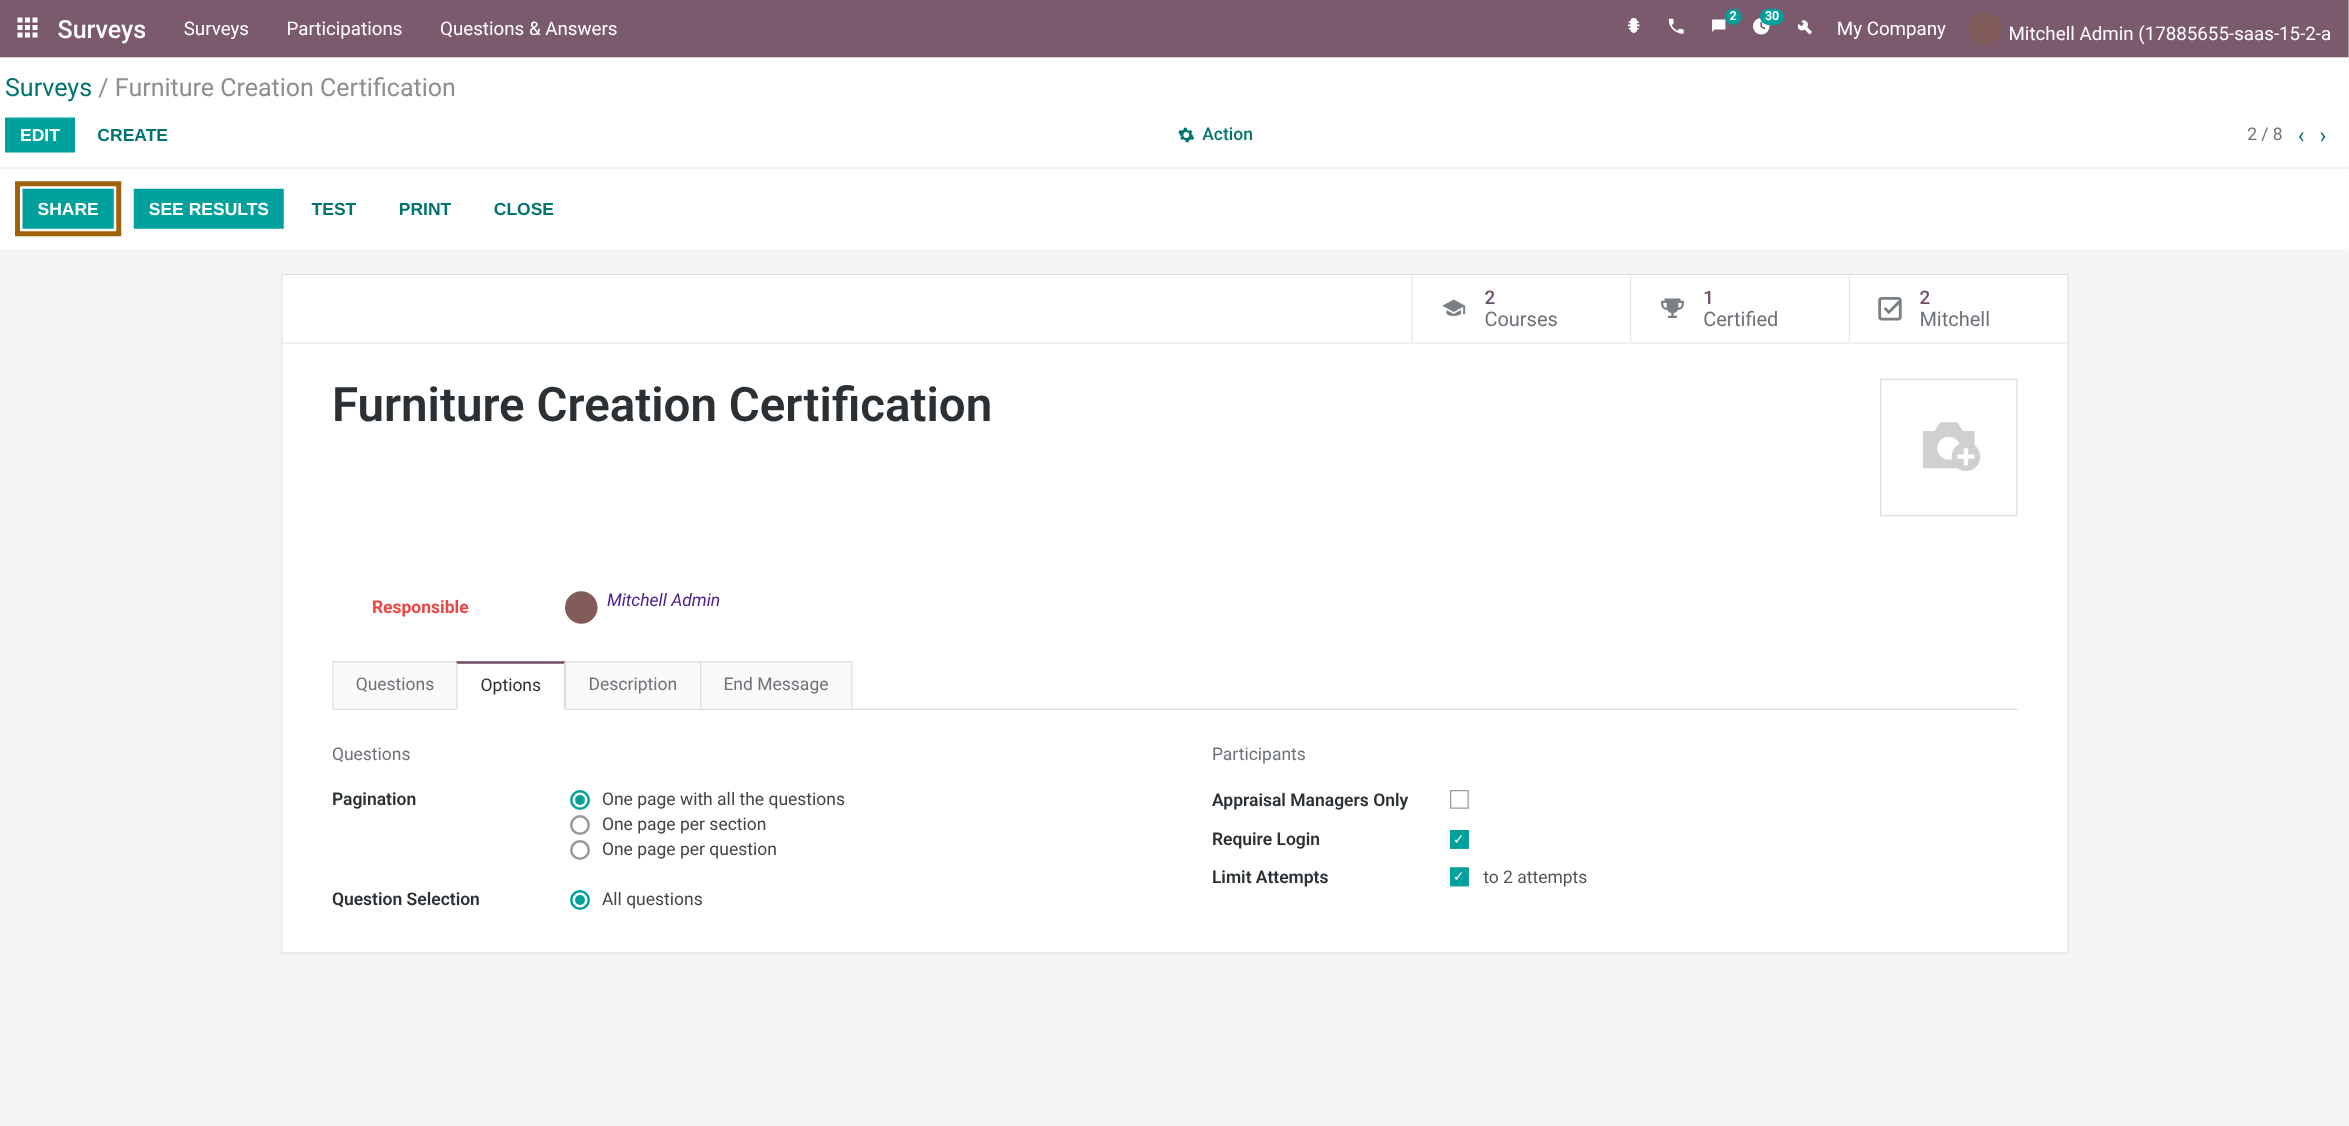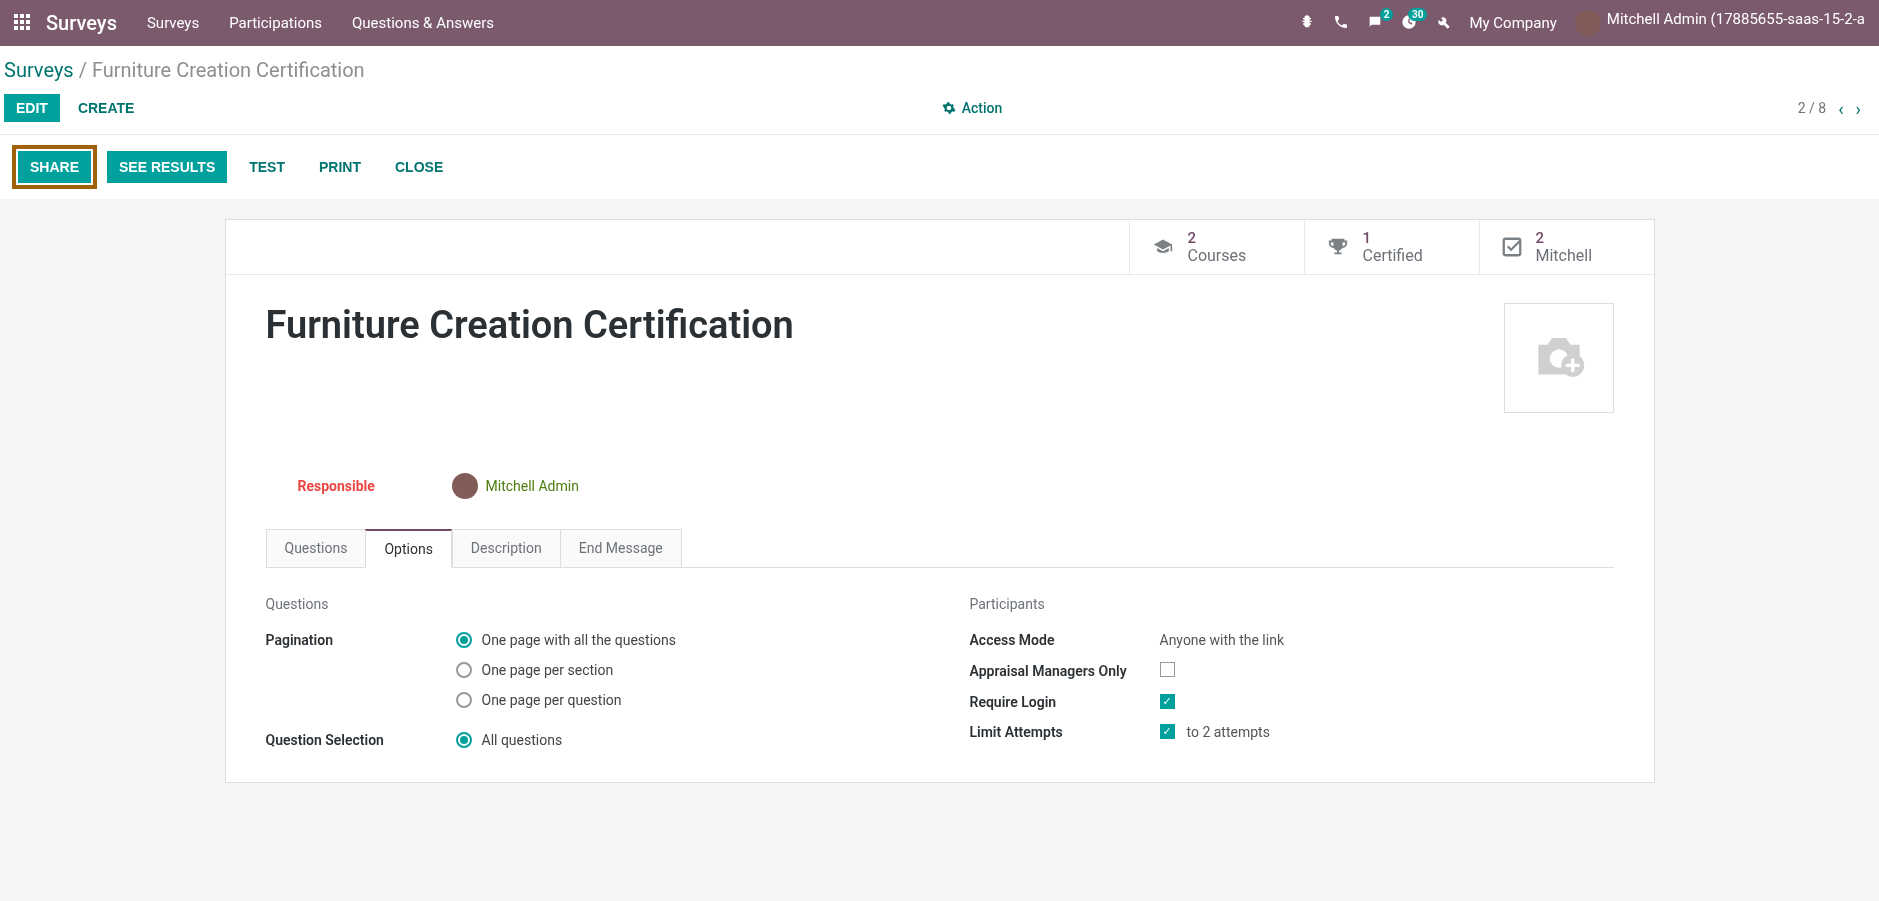--- a/index.html
+++ b/index.html
@@ -57,21 +57,21 @@
   .tab { padding:10px 18px; color:#6d7278; border:1px solid transparent; cursor:pointer;}
   .tab.active { color:#2b3034; border:1px solid #ddd; border-bottom-color:#fff; border-top:2px solid #714b67; margin-bottom:-1px; background:#fff;}
   .tab:not(.active) { border:1px solid #ddd; border-bottom:none; margin-right:-1px; background:#fafafa;}
   .tab:first-child { border-left:1px solid #ddd;}
 
   .options-body { display:flex; gap:60px; margin-top:28px;}
   .col { flex:1;}
   .section-hd { color:#6d7278; font-size:14px; margin-bottom:20px;}
   .opt-row { display:flex; margin-bottom:14px; align-items:flex-start;}
   .opt-label { width:190px; font-weight:600; color:#2b3034;}
-  .radio-group { display:flex; flex-direction:column; gap:14px;}
+  .radio-group { display:flex; flex-direction:column; gap:4px;}
   .radio-item { display:flex; align-items:center; gap:10px; color:#444;}
   .radio { width:16px;height:16px;border:2px solid #999;border-radius:50%; display:inline-block; position:relative;}
   .radio.sel { border-color:#00a09d;}
   .radio.sel::after { content:''; position:absolute; width:8px;height:8px;background:#00a09d;border-radius:50%; top:2px;left:2px;}
   .checkbox { width:15px;height:15px;border:1px solid #999; display:inline-flex; align-items:center; justify-content:center; font-size:11px; color:#fff;}
   .checkbox.checked { background:#00a09d; border-color:#00a09d;}
 
   svg { display:block;}
 </style>
 </head>
@@ -117,21 +117,21 @@
           <path d="M12 2a10 10 0 100 20 10 10 0 000-20zm1 5v5l4 2-1 2-5-3V7z"></path>
         </svg>
       <span class="badge">30</span>
     </span>
     <span>
       <svg class="icon-gen" viewBox="0 0 24 24" fill="#fff">
           <path d="M22 19l-6-6a5 5 0 00-7-7L12 9l-3 3-3-3a5 5 0 007 7l6 6z"></path>
         </svg>
     </span>
     <span style="font-size:15px;">My Company</span>
-    <span style="display:flex;align-items:flex-start;">
+    <span style="display:flex;align-items:flex-end;">
       <span class="avatar"></span>
       <span style="font-size:15px;">Mitchell Admin (17885655-saas-15-2-a</span>
     </span>
   </div>
 </div>
 
 <div class="subhead">
   <div class="breadcrumb">
     <a href="#">Surveys</a><span> / </span><span>Furniture Creation Certification</span>
   </div>
@@ -207,21 +207,21 @@
         <svg width="70" height="55" viewBox="0 0 24 24" fill="#d0d0d0">
             <path d="M9 3l-2 3H3v13h18V6h-4l-2-3zm3 5a4 4 0 110 8 4 4 0 010-8z"></path>
             <circle cx="18" cy="15" r="5" fill="#d0d0d0"></circle>
             <path d="M18 12v6M15 15h6" stroke="#fff" stroke-width="1.5"></path>
           </svg>
       </div>
     </div>
 
     <div class="field-row">
       <span class="field-label">Responsible</span>
-      <span style="display:flex;align-items:center;color:#4d7c0f;">
+      <span style="display:flex;color:#4c1d95;font-style:italic;">
         <span class="avatar-sm"></span>
         <span>Mitchell Admin</span>
       </span>
     </div>
 
     <div class="tab-row">
       <div class="tab">Questions</div>
       <div class="tab active">Options</div>
       <div class="tab">Description</div>
       <div class="tab">End Message</div>
@@ -254,24 +254,20 @@
                 <span class="radio sel"></span>
                 <span>All questions</span>
               </div>
           </div>
         </div>
       </div>
 
       <div class="col">
         <div class="section-hd">Participants</div>
         <div class="opt-row">
-          <div class="opt-label">Access Mode</div>
-          <div style="color:#555;">Anyone with the link</div>
-        </div>
-        <div class="opt-row">
           <div class="opt-label" style="line-height:1.3;">Appraisal Managers Only</div>
           <span class="checkbox"></span>
         </div>
         <div class="opt-row">
           <div class="opt-label">Require Login</div>
           <span class="checkbox checked">✓</span>
         </div>
         <div class="opt-row">
           <div class="opt-label">Limit Attempts</div>
           <span class="checkbox checked">✓</span>

